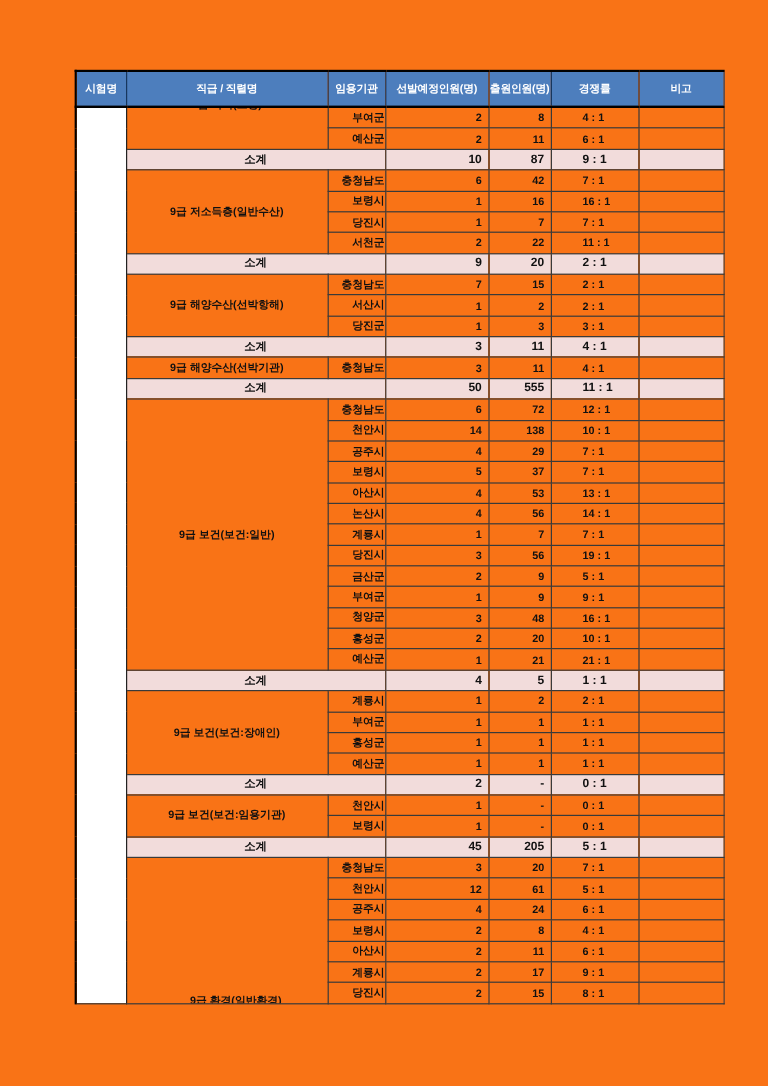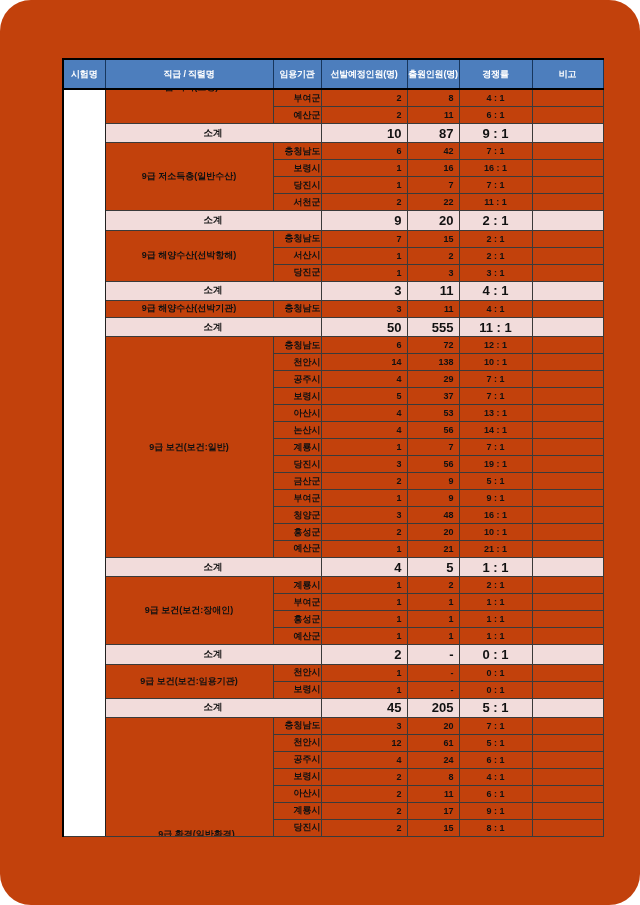--- a/index.html
+++ b/index.html
@@ -1,41 +1,41 @@
 <!DOCTYPE html>
 <html style="--header-bg: #4d7ebd; --subtotal-bg: #f2dcdb;"><head>
 <meta charset="utf-8">
 <style>
   html,body { margin:0; padding:0; background:#ffffff; }
   body { width:640px; height:905px; font-family:"Liberation Sans","DejaVu Sans",sans-serif; }
-  .page { position:relative; width:640px; height:905px; background:#c2410c; overflow:hidden;border-radius:31px; }
+  .page { position:relative; width:640px; height:905px; background:#f97316; overflow:hidden; }
   .table-viewport { position:absolute; left:62px; top:58px; width:542px; height:781px; overflow:hidden; }
 
   table.grid { border-collapse:collapse; table-layout:fixed; width:540px; height:779px;
                border-left:2px solid #000; border-right:1px solid #3a3a3a; }
   thead tr { height:30px; }
   th { background:var(--header-bg,#4d7ebd); color:#ffffff; font-size:9px; font-weight:bold;
        border:1px solid #17365d; border-top:2px solid #000; border-bottom:2px solid #000;
        padding:0; letter-spacing:-0.2px; overflow:hidden; white-space:nowrap; }
   th:first-child { border-left:2px solid #000; }
 
   td { border:1px solid #3a3a3a; padding:0; font-size:9px; color:#111;
        overflow:hidden; white-space:nowrap; vertical-align:middle; }
   td.exam-cell { background:#fff; border-left:2px solid #000; border-right:1.5px solid #222; }
   td.agency { text-align:right; font-weight:700; }
   td.num { text-align:right; padding-right:5px; font-weight:700; }
-  td.ratio { text-align:center; font-weight:700; }
+  td.ratio { font-weight:700;padding-left:26px; }
   td.group-label { text-align:center; font-weight:600; position:relative; }
   td.group-label .label-normal { display:inline-block; }
   td.clip-top .label-abs { position:absolute; top:-9px; left:0; right:0; text-align:center; }
   td.clip-bottom .label-abs { position:absolute; bottom:-5px; left:15px; right:0; text-align:center; }
 
   tr.subtotal td { background:var(--subtotal-bg,#f2dcdb); font-weight:700; }
   tr.subtotal td.sub-label { text-align:center; font-size:9.5px;margin-left:25px; }
-  tr.subtotal td.num, tr.subtotal td.ratio { font-size:13px; }
+  tr.subtotal td.num, tr.subtotal td.ratio { font-size:10px; }
 </style>
 </head>
 <body>
 
 <div class="page">
   <div class="table-viewport">
     <table class="grid">
       <colgroup>
         <col style="width:42px">
           <col style="width:168px">

